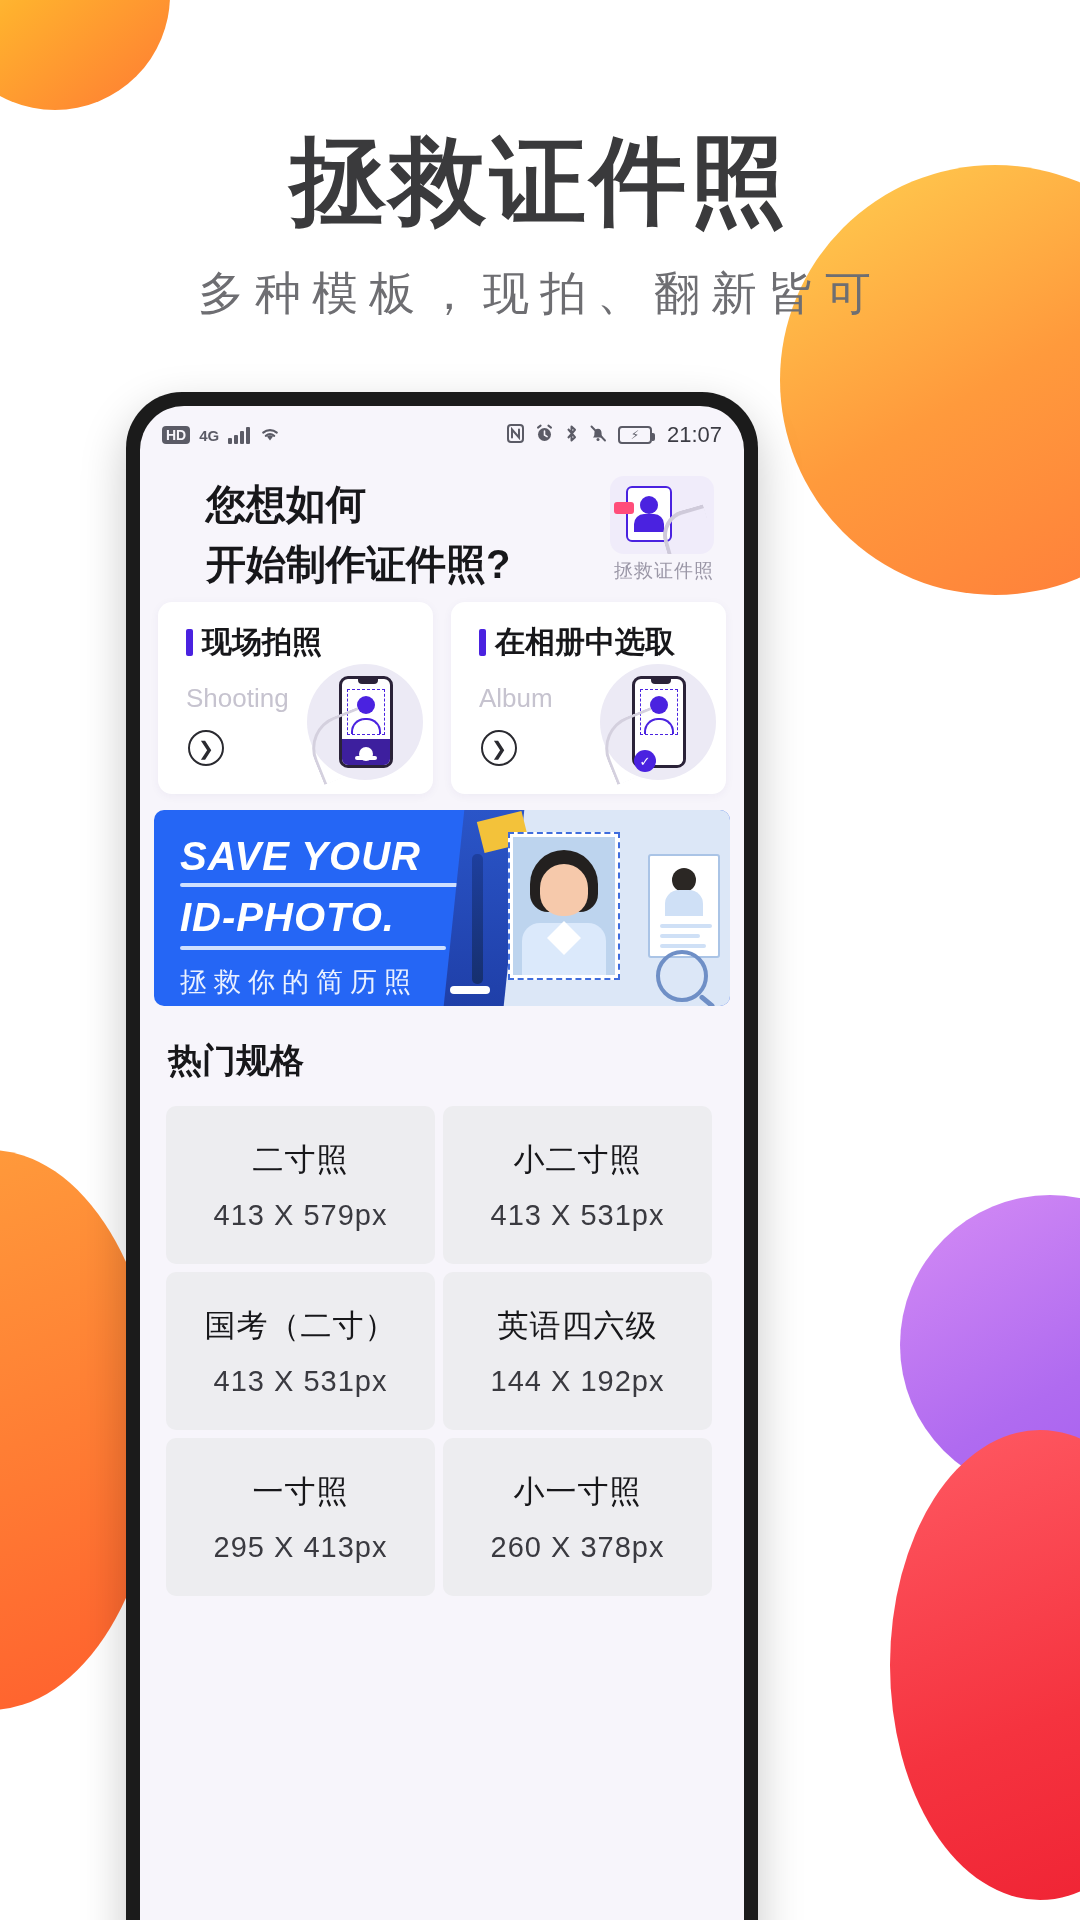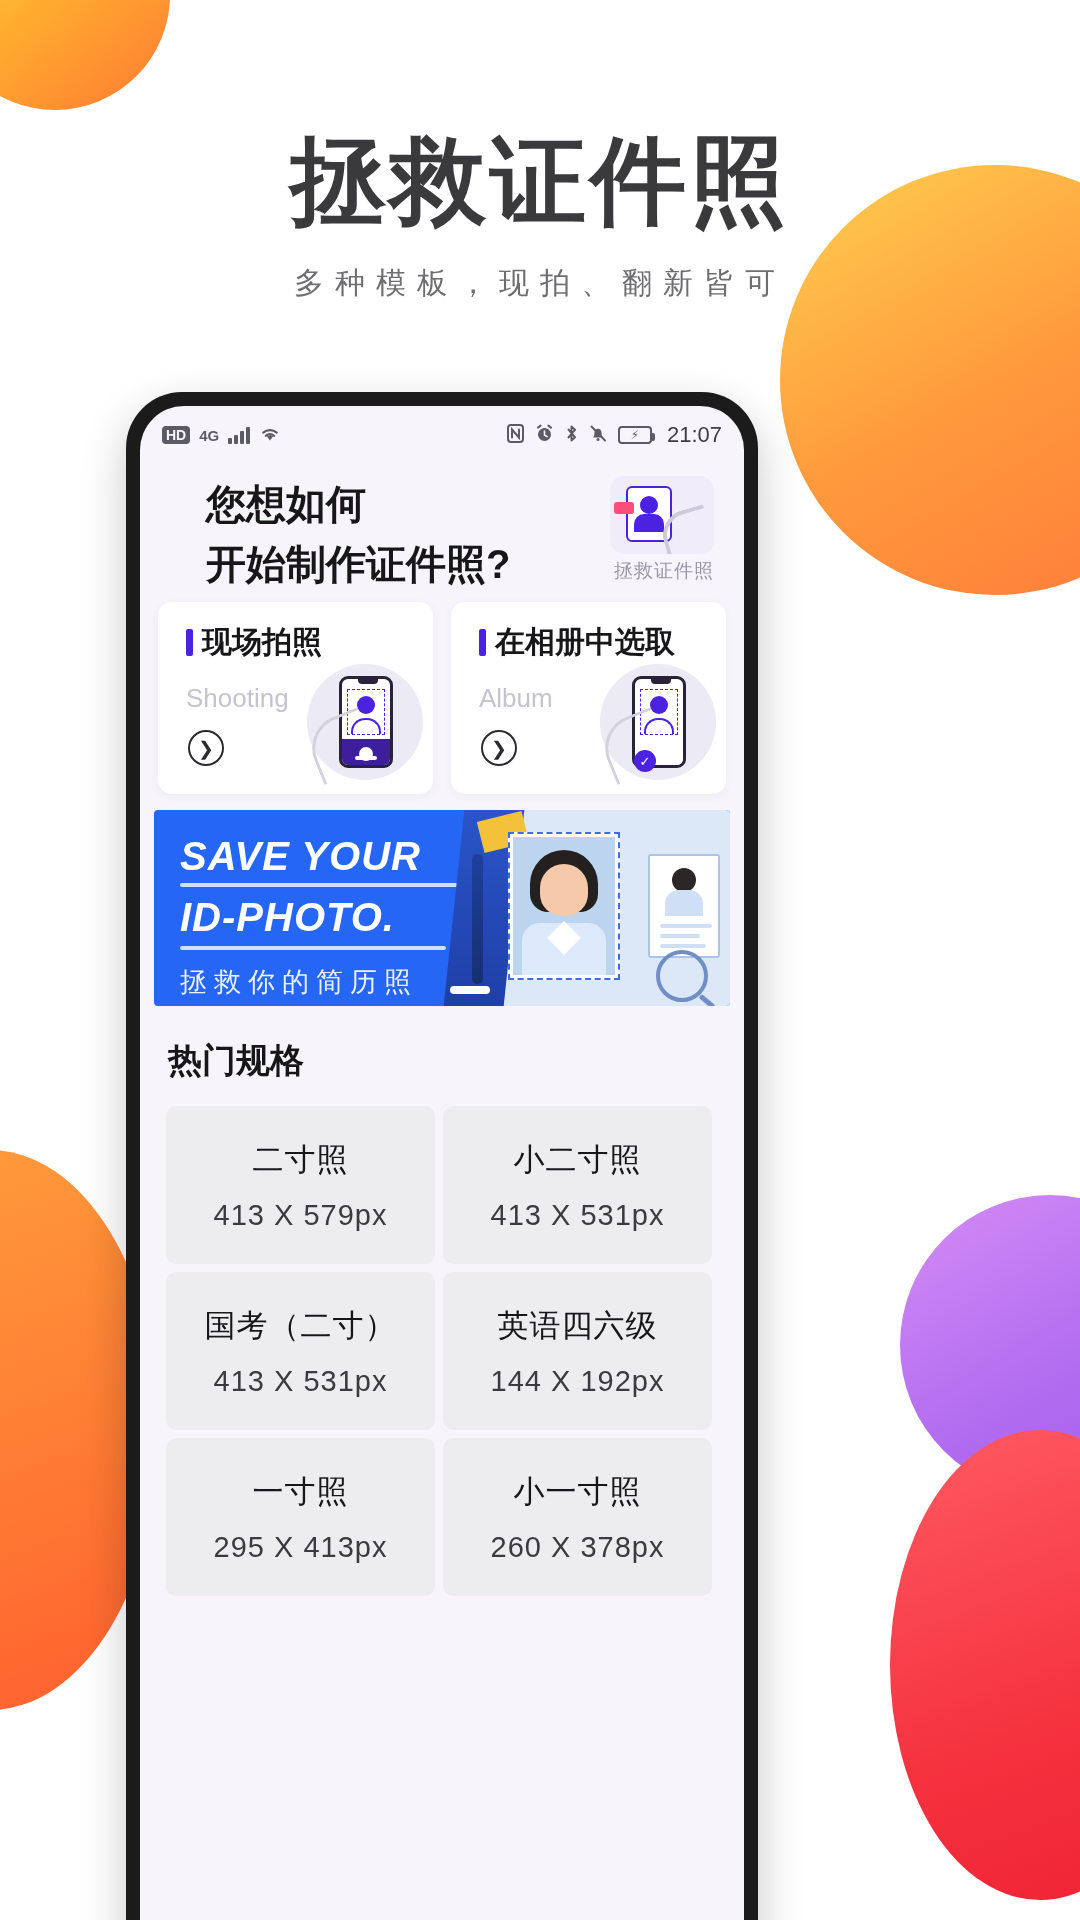--- a/index.html
+++ b/index.html
@@ -37,21 +37,21 @@
 
   
   .hero { position:absolute; left:0; top:0; width:1080px; text-align:center; }
   #page-title {
     margin-top:133px;
     font-size:96px; font-weight:bold; color:#3a3a3c;
     letter-spacing:4px; line-height:1.0;
   }
   #page-subtitle {
     margin-top:34px;
-    font-size:30px; color:#6e6e72; letter-spacing:11px;
+    font-size:46px; color:#6e6e72; letter-spacing:11px;
     font-weight:normal;
   }
 
   
   #phone-frame {
     position:absolute; left:126px; top:392px;
     width:632px; height:1560px;
     background:#1b1b1b;
     border-radius:56px 56px 0 0;
     padding:14px 14px 0 14px;
@@ -198,21 +198,21 @@
     display:flex; align-items:center; justify-content:center;
   }
   .opt-art .hand {
     position:absolute; left:4px; bottom:4px; width:60px; height:60px;
     border-left:3px solid #d4d0de; border-top:3px solid #d4d0de;
     border-radius:34px 0 0 0; transform:rotate(-22deg);
   }
 
   
   #promo-banner {
-    margin:16px 14px 0 14px; height:196px; border-radius:4px;
+    margin:16px 14px 0 14px; height:196px; border-radius:10px;
     background:linear-gradient(100deg,#2566f5 0%,#2566f5 55%,#2f5fe0 100%);
     position:relative; overflow:hidden; display:flex;
   }
   .banner-copy { padding:24px 0 0 26px; width:330px; }
   .banner-line {
     font-size:40px; font-weight:bold; color:#ffffff; letter-spacing:1px;
     line-height:1.12; font-style:italic;
   }
   .banner-rule { height:4px; background:#cfe0ff; margin:4px 0 8px 0; width:278px; border-radius:2px; }
   .banner-rule.second { width:266px; margin-top:6px; }

